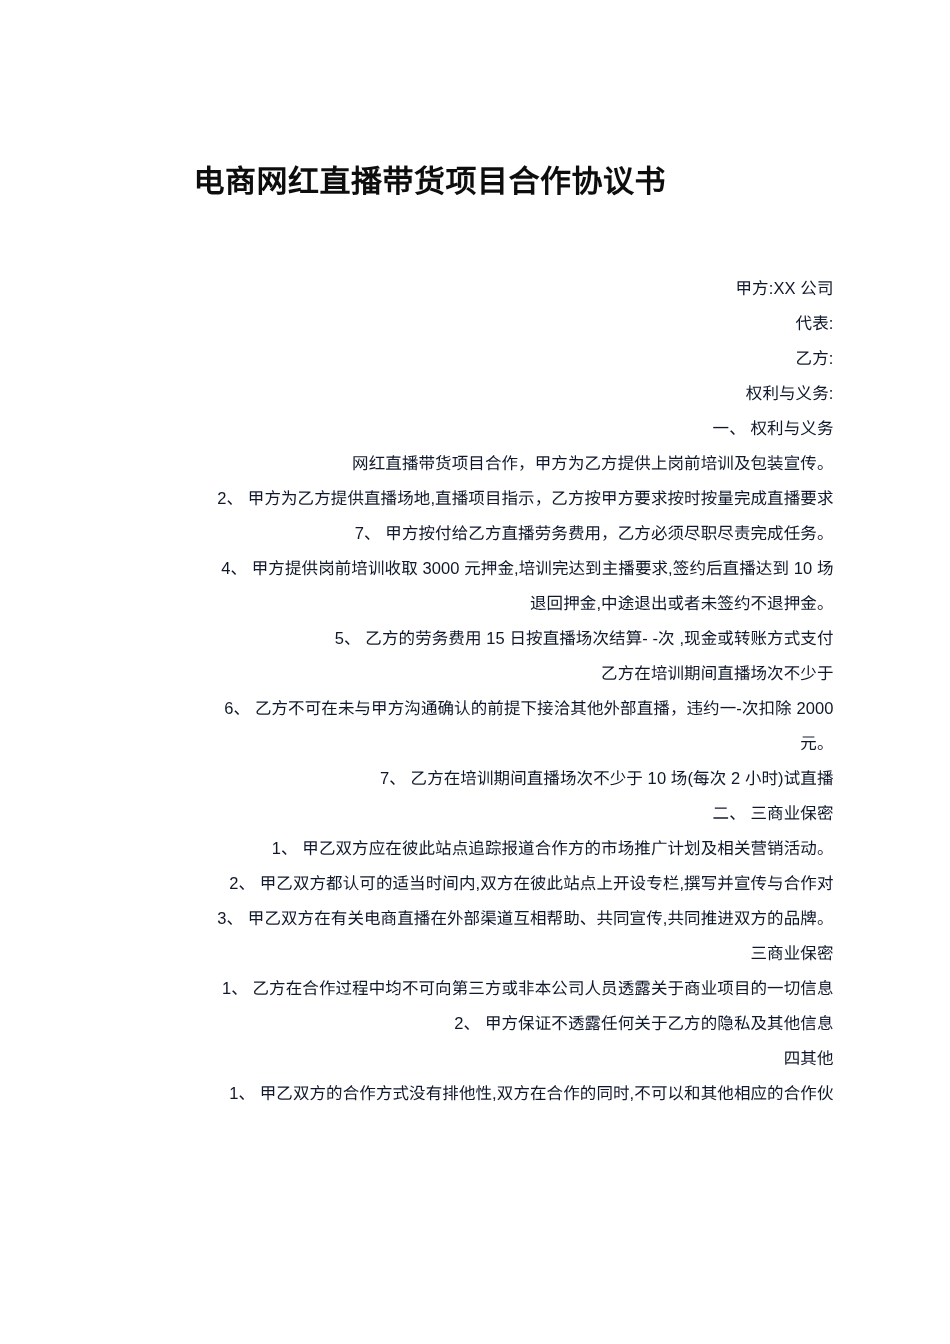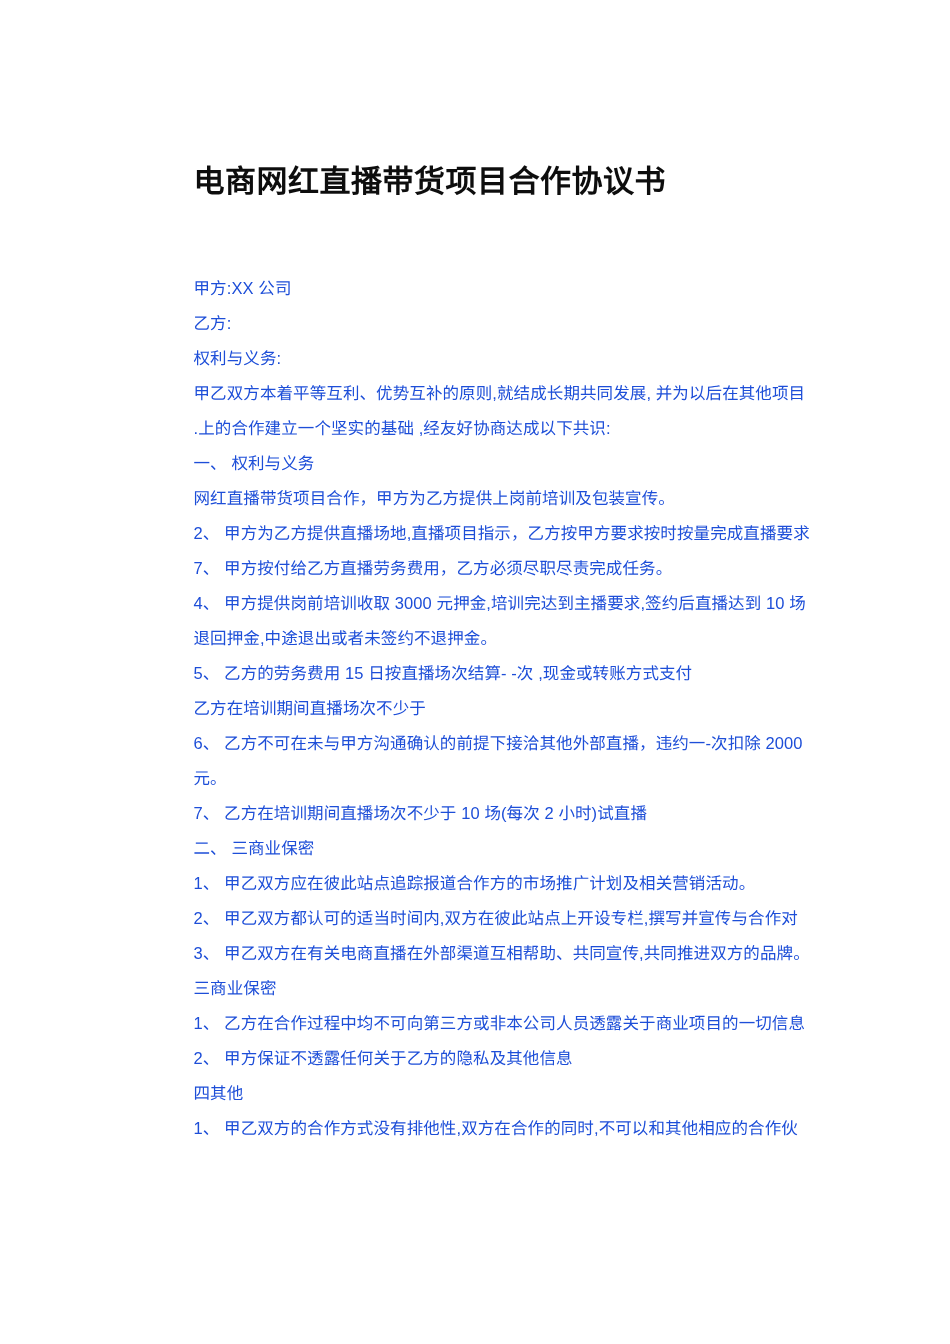--- a/index.html
+++ b/index.html
@@ -35,45 +35,43 @@
     padding-top: 150px;
     color: #0d0d0d;
     white-space: nowrap;
   }
   .title-gap {
     height: 74px;
   }
   .line {
     font-size: 16.5px;
     line-height: 35px;
-    color: #1d4ed8;
+    color: #0f172a;
     white-space: pre-wrap;
     letter-spacing: 0.1px;
+    text-align: right;
   }
 </style>
 </head>
 <body>
 
 <div class="page">
   <div class="doc-body">
 
     <h1 class="doc-title">电商网红直播带货项目合作协议书</h1>
 
     <div class="title-gap"></div>
 
     <div>
       <div class="line">甲方:XX 公司</div>
+      <div class="line">代表:</div>
       <div class="line">乙方:</div>
       <div class="line">权利与义务:</div>
     </div>
 
-    <div>
-      <div class="line">甲乙双方本着平等互利、优势互补的原则,就结成长期共同发展, 并为以后在其他项目</div>
-      <div class="line">.上的合作建立一个坚实的基础 ,经友好协商达成以下共识:</div>
-    </div>
 
     <div>
       <div class="line">一、 权利与义务</div>
       <div class="line">网红直播带货项目合作，甲方为乙方提供上岗前培训及包装宣传。</div>
       <div class="line">2、 甲方为乙方提供直播场地,直播项目指示，乙方按甲方要求按时按量完成直播要求</div>
       <div class="line">7、 甲方按付给乙方直播劳务费用，乙方必须尽职尽责完成任务。</div>
       <div class="line">4、 甲方提供岗前培训收取 3000 元押金,培训完达到主播要求,签约后直播达到 10 场</div>
       <div class="line">退回押金,中途退出或者未签约不退押金。</div>
       <div class="line">5、 乙方的劳务费用 15 日按直播场次结算- -次 ,现金或转账方式支付</div>
       <div class="line">乙方在培训期间直播场次不少于</div>

